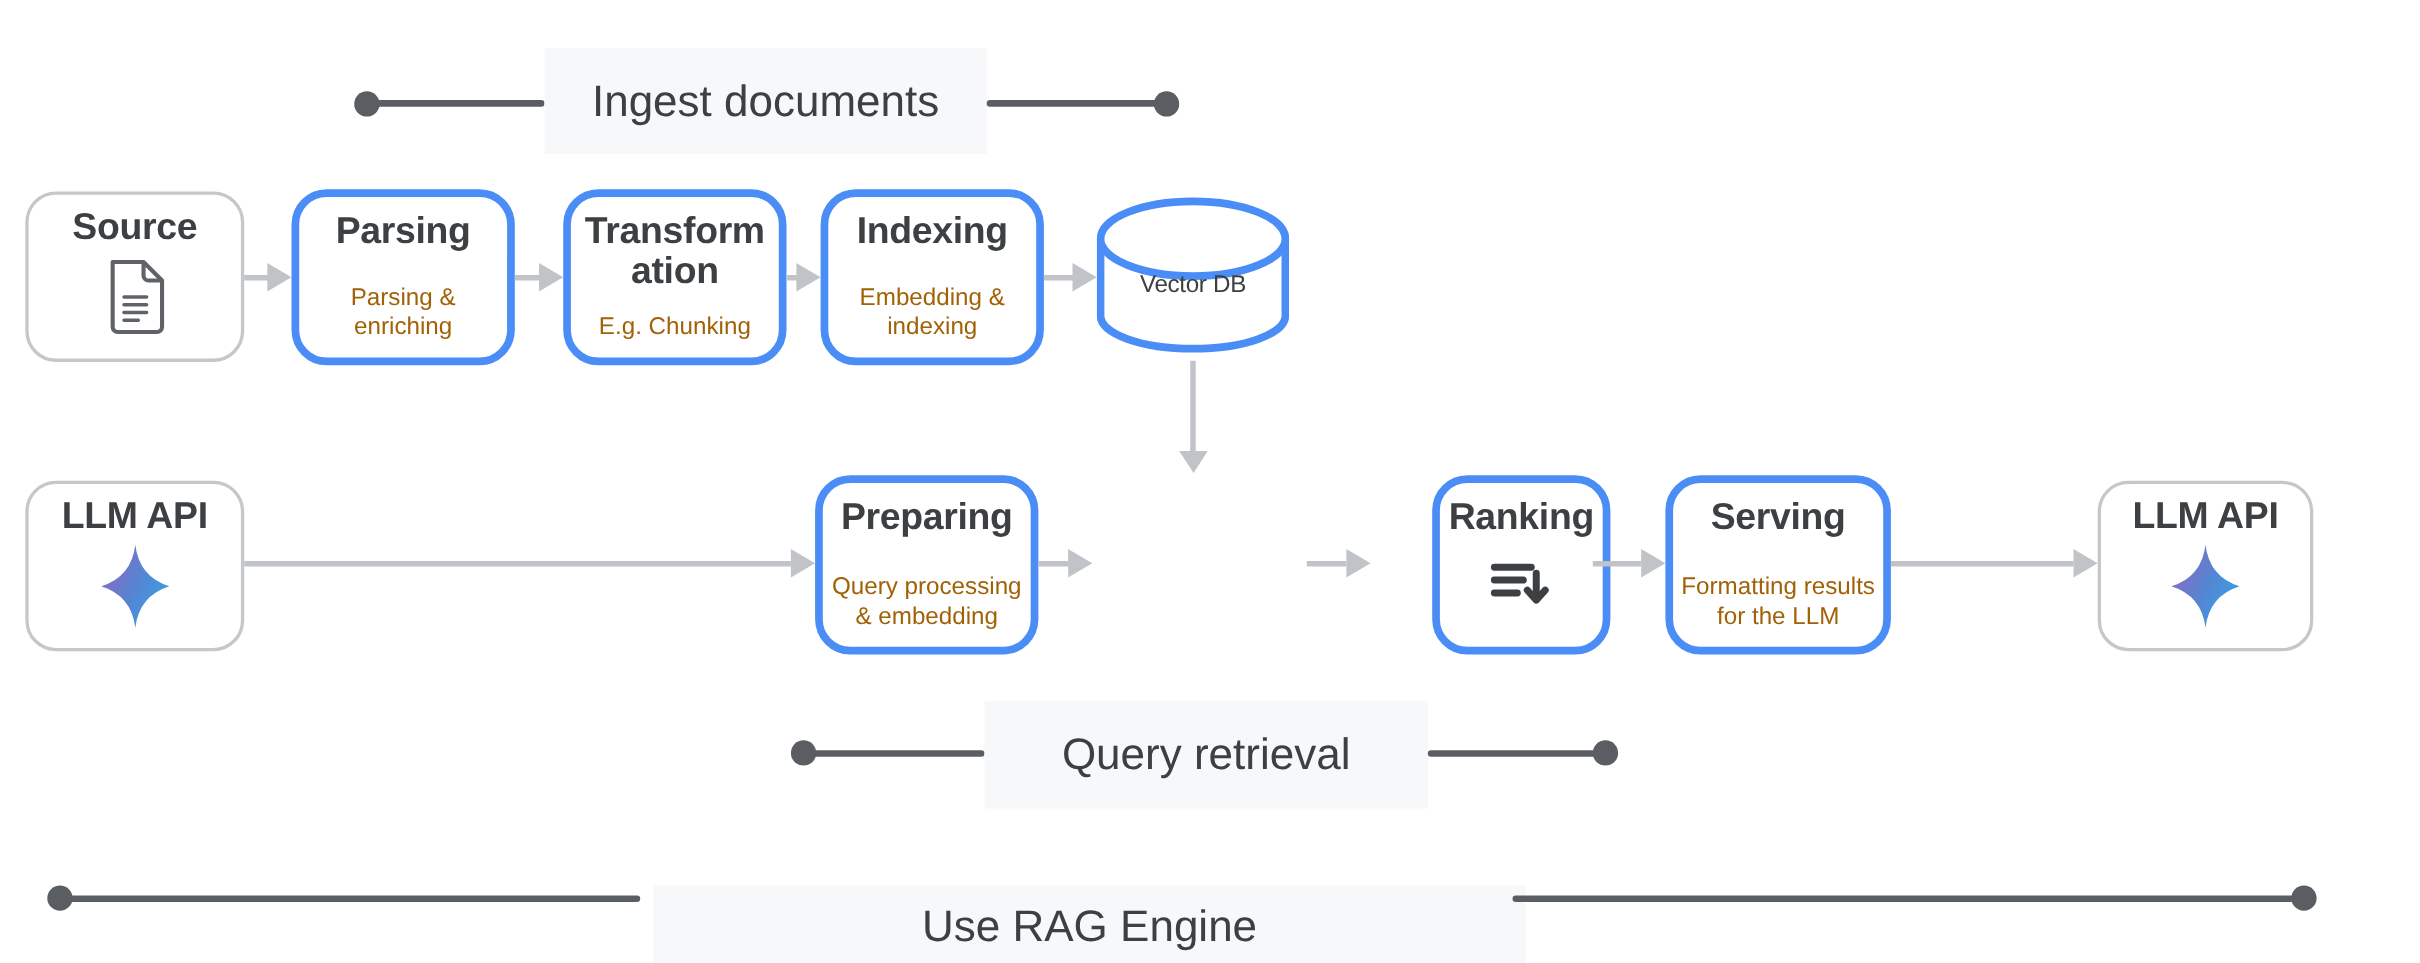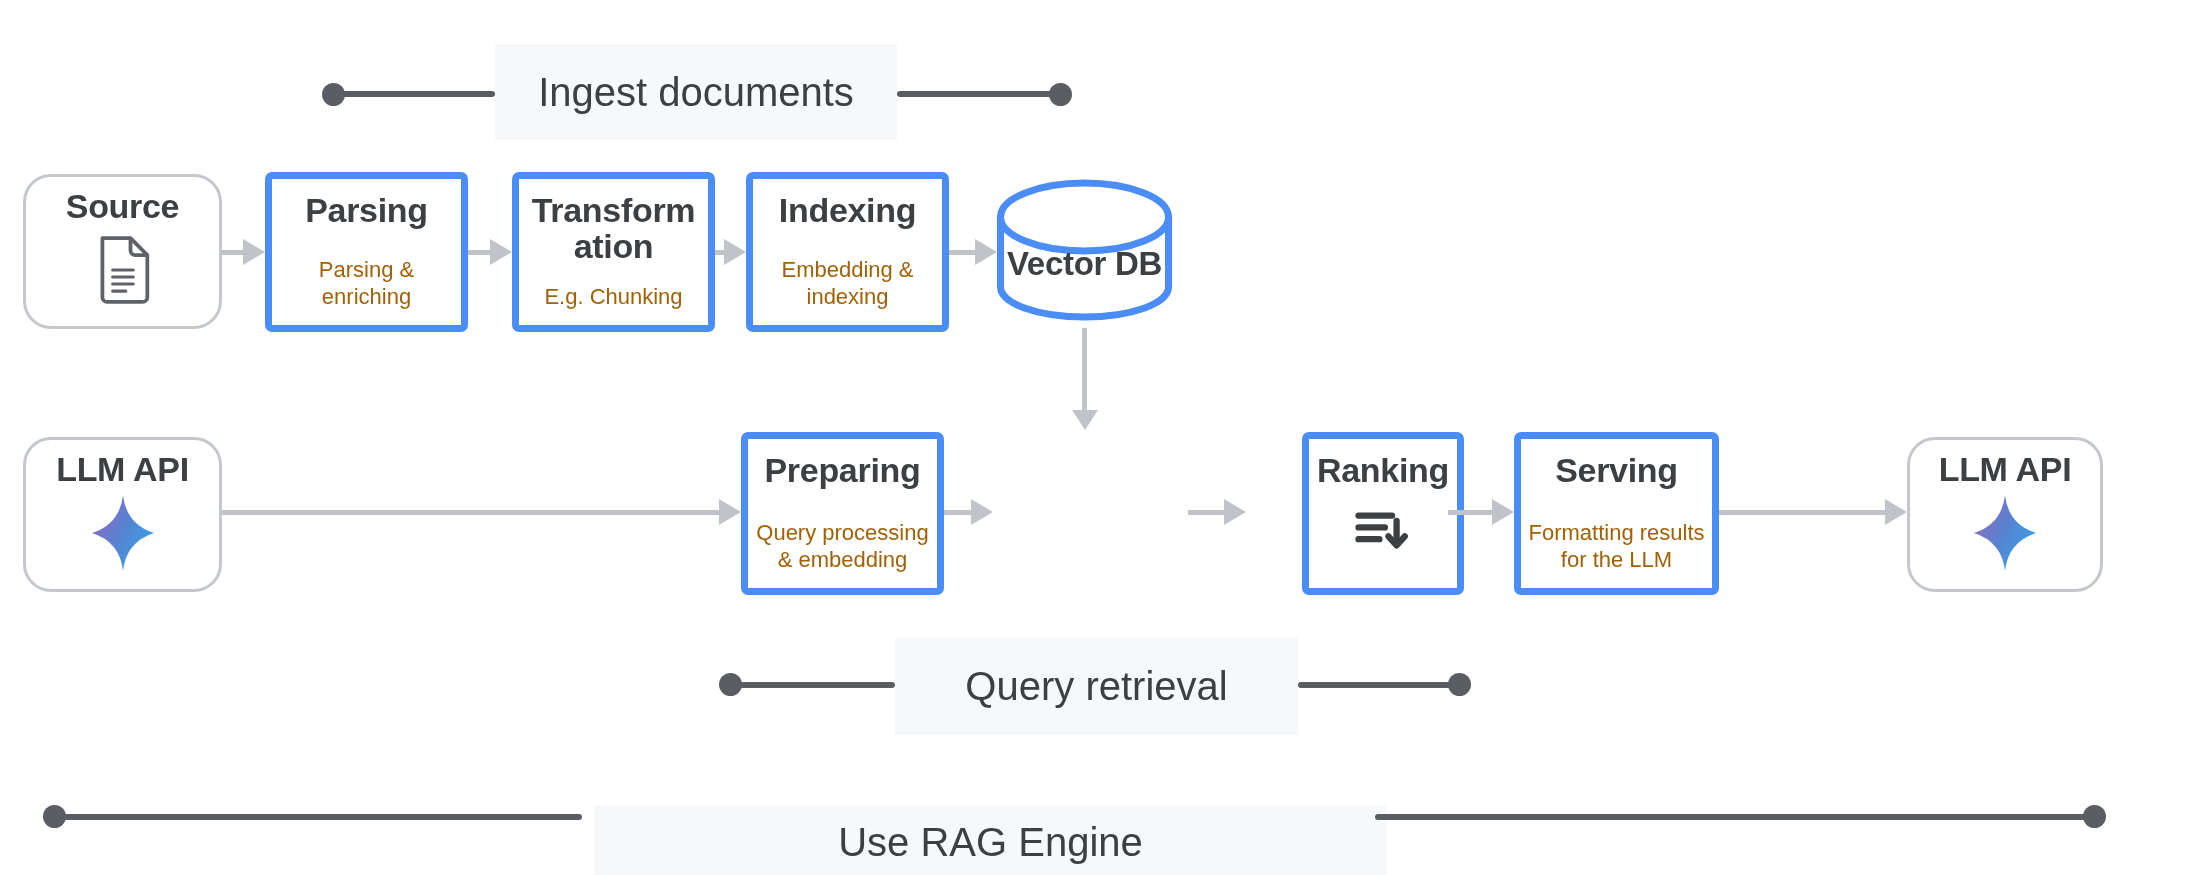--- a/index.html
+++ b/index.html
@@ -5,42 +5,42 @@
   html,body{margin:0;padding:0;background:#ffffff;}
   .canvas{
     position:relative;width:2200px;height:875px;background:#ffffff;
     font-family:"Liberation Sans",sans-serif;color:#3c4043;overflow:hidden;margin-top:32px;
   }
   
   .node{
     position:absolute;background:#ffffff;box-sizing:border-box;
     display:flex;flex-direction:column;align-items:center;
   }
-  .node.blue{border:7px solid #4b8df6;border-radius:7px;padding:14px 4px 14px 4px;justify-content:space-between;}
+  .node.blue{border:7px solid #4b8df6;border-radius:32px;padding:14px 4px 14px 4px;justify-content:space-between;}
   .node.gray{border:3px solid #c4c8cc;border-radius:28px;padding:12px 4px 10px 4px;}
   .title{font-weight:bold;font-size:34px;letter-spacing:-0.3px;white-space:nowrap;text-align:center;line-height:1.05;}
   .title .tline{display:block;}
   .subtitle{font-size:22px;line-height:1.22;text-align:center;color:#a16207;}
   .subtitle .sline{display:block;white-space:nowrap;}
   .icon-slot{flex:1;display:flex;align-items:center;justify-content:center;}
   
   .bracket-line{position:absolute;height:6px;background:#5a5e63;border-radius:3px;}
   .dot{position:absolute;width:23px;height:23px;border-radius:50%;background:#5a5e63;}
   .bracket-label{
     position:absolute;background:#f7f8fa;display:flex;align-items:center;justify-content:center;
     font-size:40px;color:#3c4043;
   }
   
   .fline{position:absolute;height:5px;background:#c0c4c9;}
   .fhead{position:absolute;width:0;height:0;border-top:13px solid transparent;border-bottom:13px solid transparent;border-left:22px solid #c0c4c9;}
   .vline{position:absolute;width:5px;background:#c0c4c9;}
   .vhead{position:absolute;width:0;height:0;border-left:13px solid transparent;border-right:13px solid transparent;border-top:20px solid #c0c4c9;}
   
   .vdb{position:absolute;}
-  .vdb-label{position:absolute;left:0;right:0;top:68px;text-align:center;font-weight:bold;font-size:33px;white-space:nowrap;letter-spacing:-0.3px;}
+  .vdb-label{position:absolute;left:0;right:0;top:68px;text-align:center;font-weight:normal;font-size:22px;white-space:nowrap;letter-spacing:-0.3px;}
 </style>
 </head>
 <body>
 
 <svg width="0" height="0" style="position:absolute" aria-hidden="true">
   <defs>
     <linearGradient id="sparkGrad" x1="0%" y1="20%" x2="100%" y2="78%">
       <stop offset="0%" stop-color="#9168C0"></stop>
       <stop offset="50%" stop-color="#5684D1"></stop>
       <stop offset="100%" stop-color="#35A3EA"></stop>

